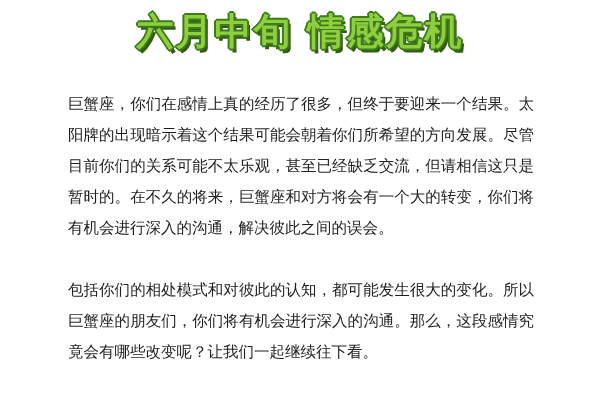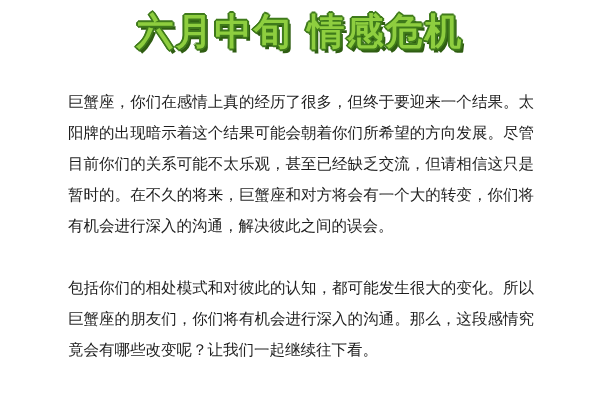--- a/index.html
+++ b/index.html
@@ -59,21 +59,21 @@
       1px -1px 0 #3f7a1b,
       -1px 1px 0 #3f7a1b,
       3px 4px 0 #2f5d12;
   }
 
   .body-text {
     position: absolute;
     left: 68px;
     top: 88px;
     width: 466px;
-    font-family: Liberation Mono, monospace;
+    font-family: Liberation Serif, serif;
     font-size: 15.5px;
     line-height: 31px;
     color: #1e1e1e;
     text-align: justify;
     text-justify: inter-character;
   }
   .paragraph {
     margin: 0;
   }
   .paragraph + .paragraph {

